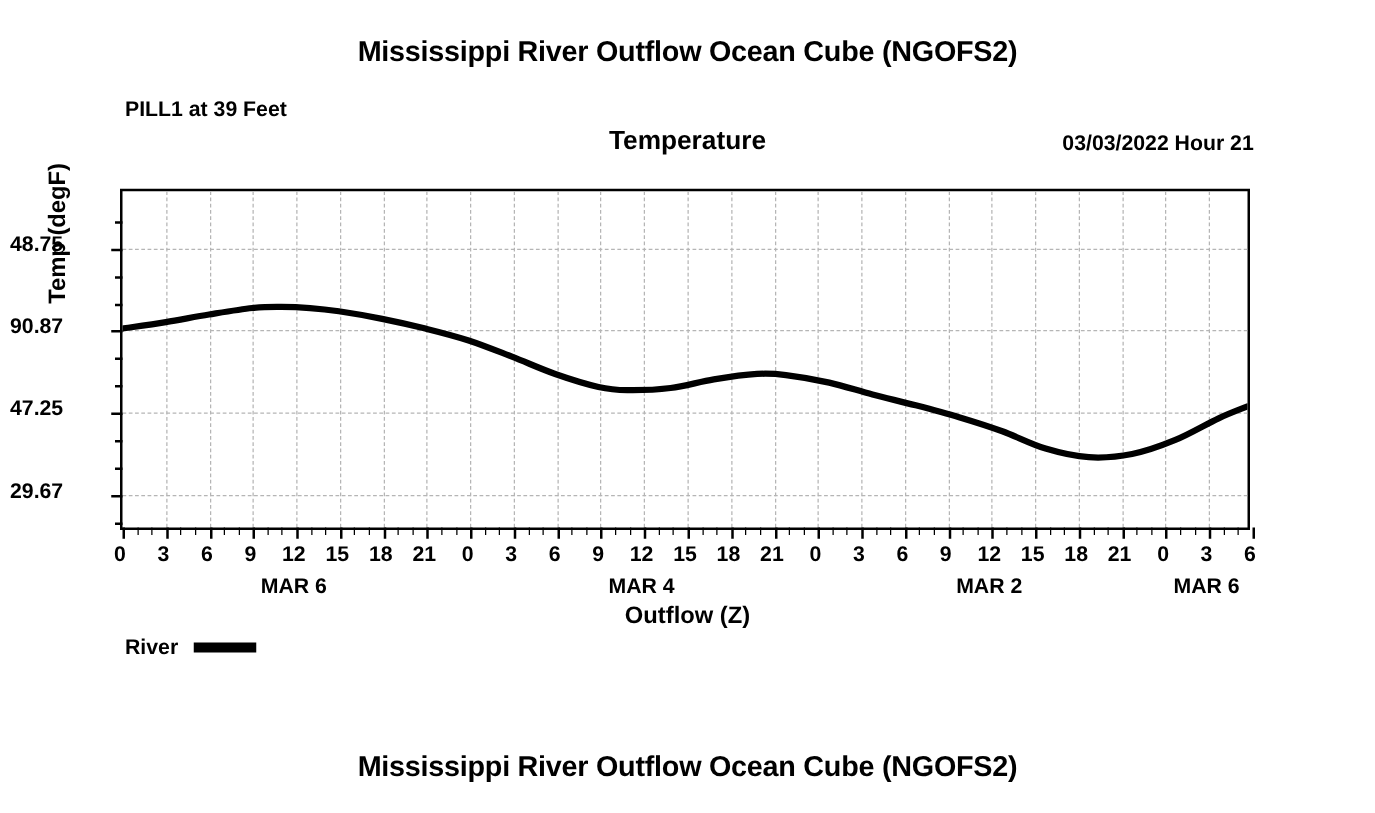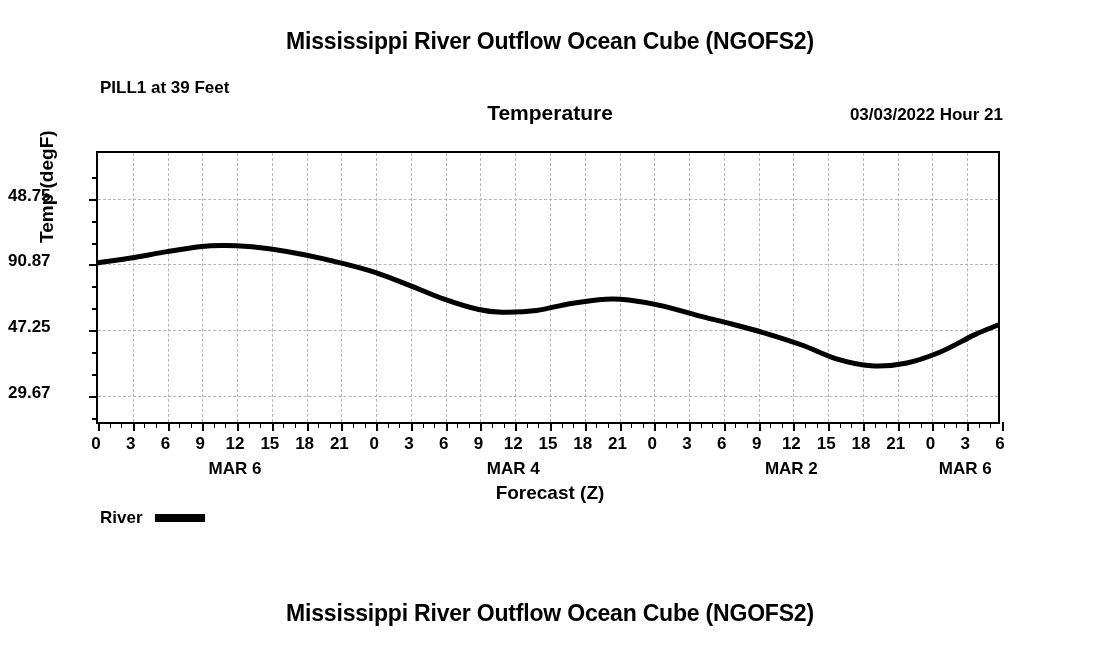--- a/index.html
+++ b/index.html
@@ -254,21 +254,21 @@
       <div class="xlab" style="left: 895.692px;">21</div>
       <div class="xlab" style="left: 930.462px;">0</div>
       <div class="xlab" style="left: 965.231px;">3</div>
       <div class="xlab" style="left: 1000px;">6</div>
       <div class="daylab" style="left: 235.077px;">MAR 6</div>
       <div class="daylab" style="left: 513.231px;">MAR 4</div>
       <div class="daylab" style="left: 791.385px;">MAR 2</div>
       <div class="daylab" style="left: 965.231px;">MAR 6</div>
     </div>
 
-  <div class="xaxis-title">Forecast (Z)</div>
+  <div class="xaxis-title">Outflow (Z)</div>
 
   <div class="legend">
     <span class="legend-label">River</span>
     <span class="legend-swatch" style="background: rgb(0, 0, 0);"></span>
   </div>
 
   <div class="title-bottom">Mississippi River Outflow Ocean Cube (NGOFS2)</div>
 </div>
 
 </body></html>

